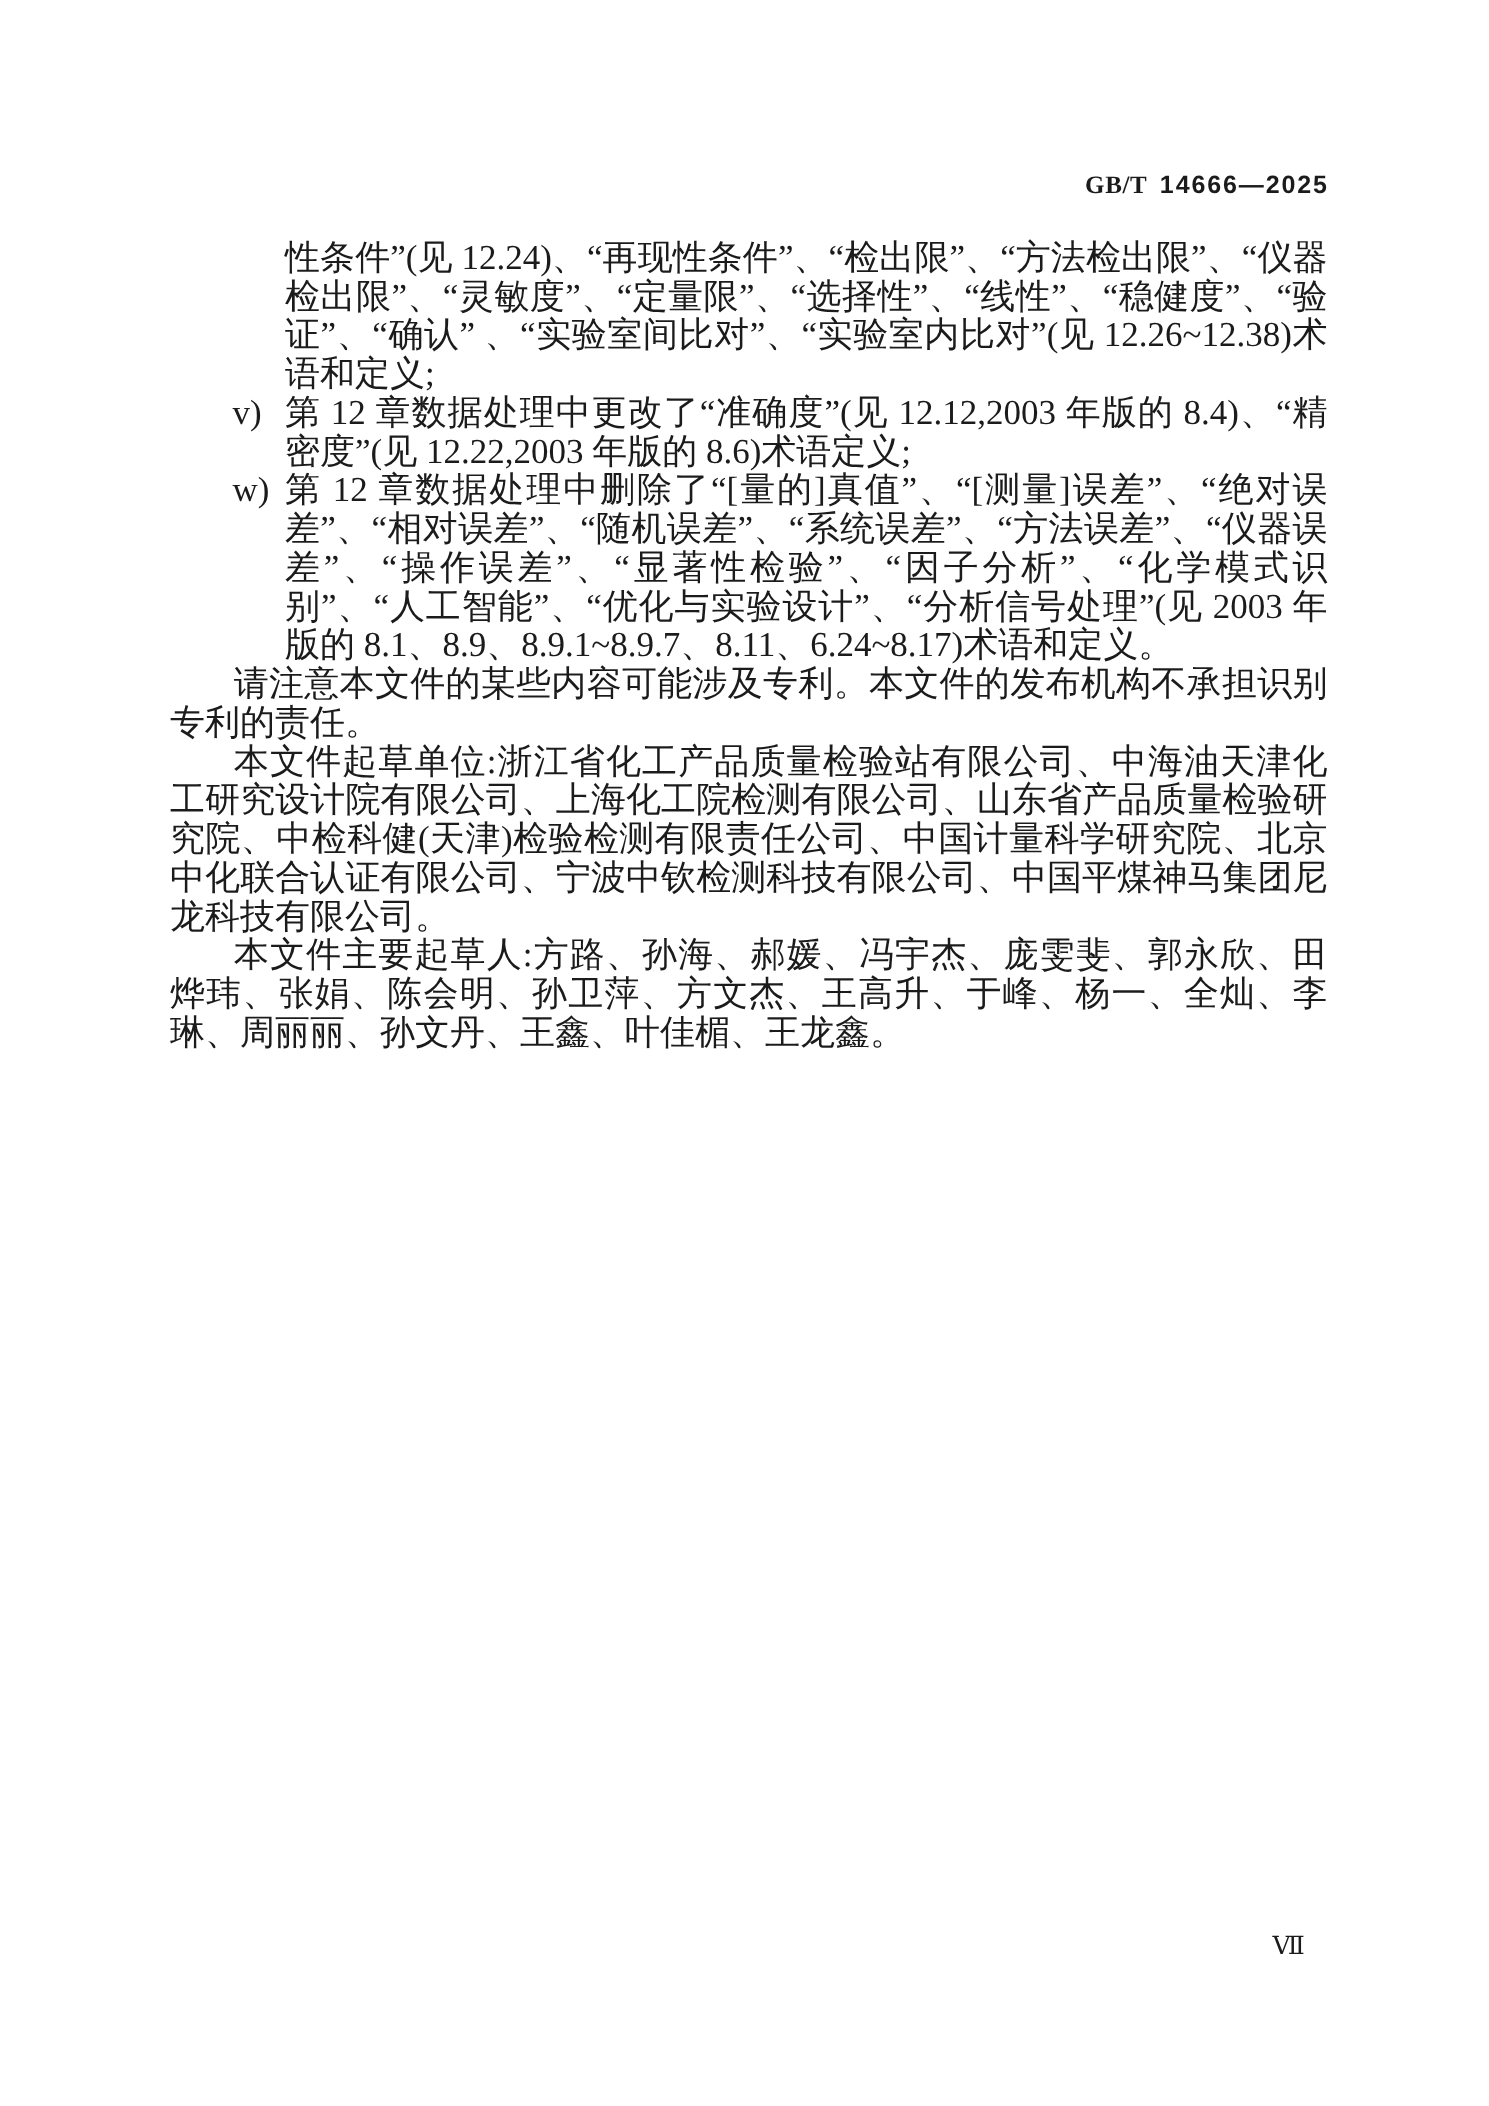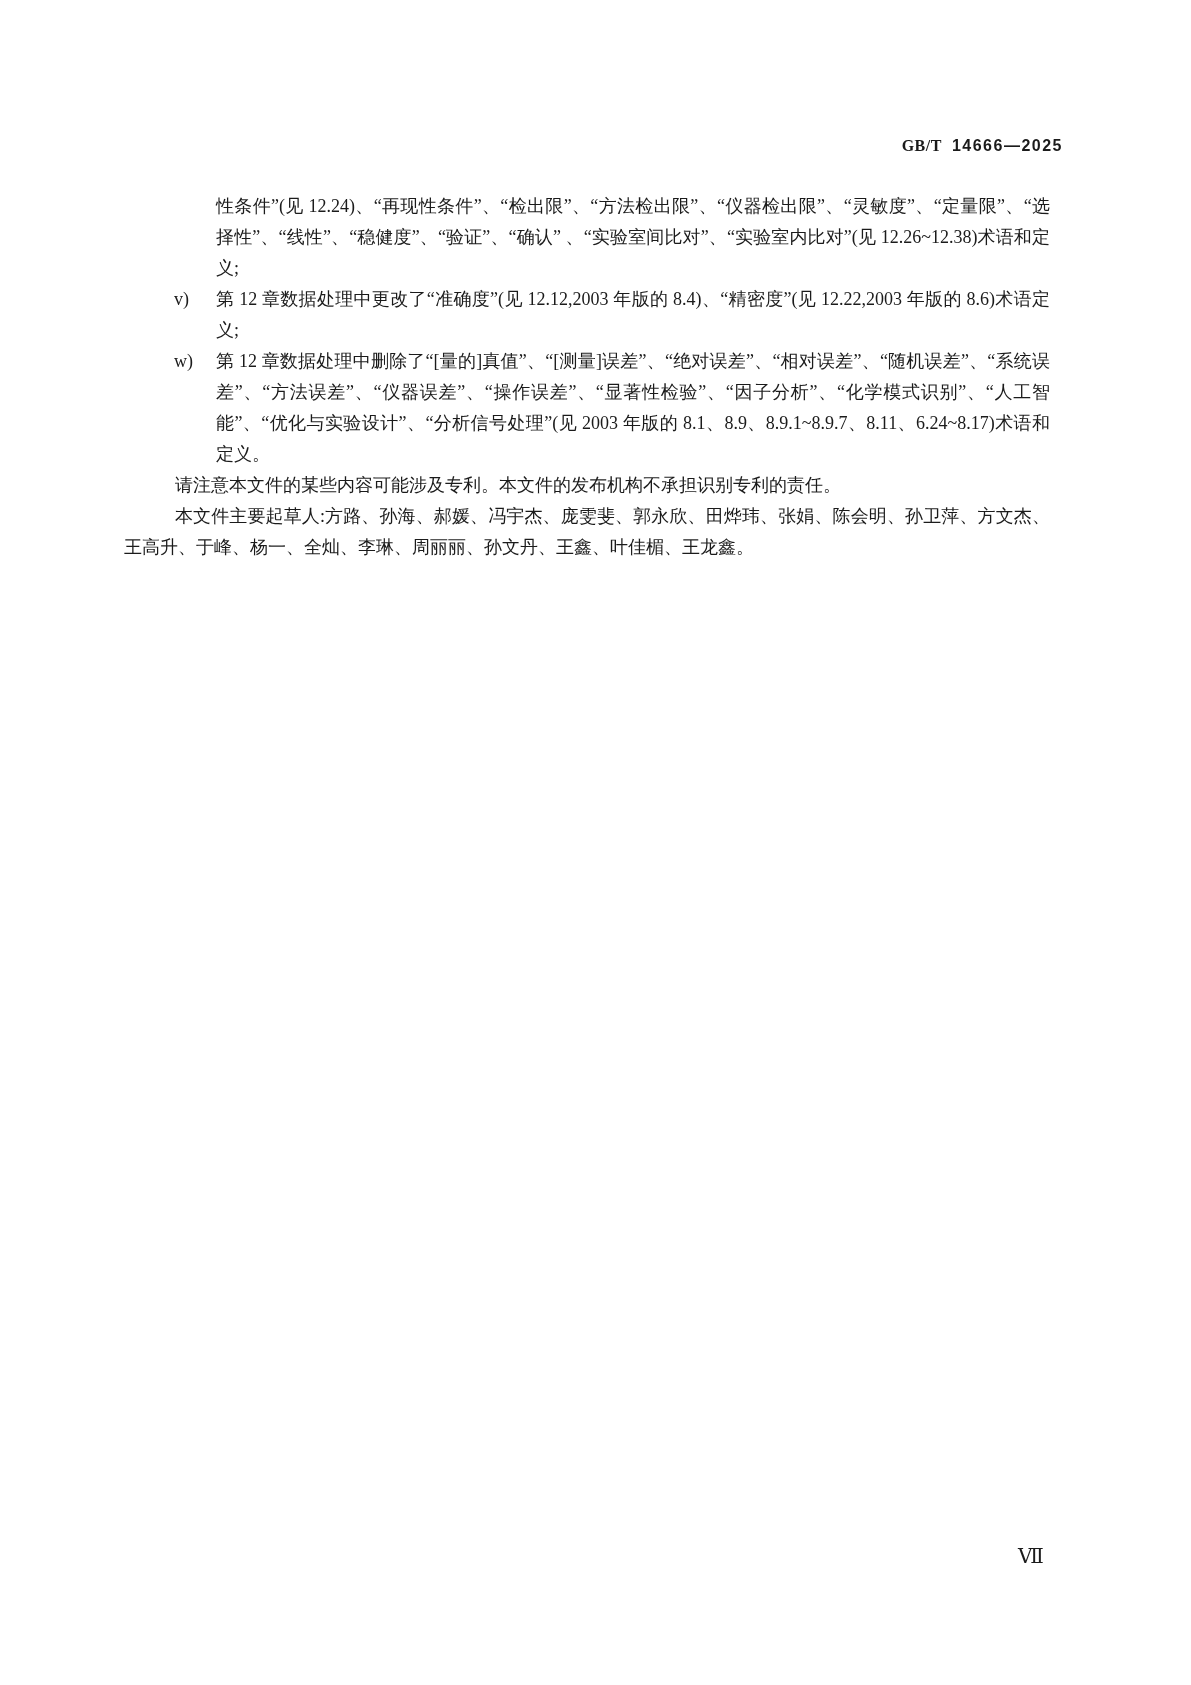--- a/index.html
+++ b/index.html
@@ -12,40 +12,40 @@
     background: #ffffff;
     position: relative;
     font-family: "Liberation Serif", "DejaVu Serif", serif;
     color: #1b1b1b;
     overflow: hidden;
   }
   .std-header {
     position: absolute;
     top: 137px;
     right: 128px;
-    font-size: 16px;
+    font-size: 20px;
     font-weight: bold;
     letter-spacing: 0.5px;
     white-space: nowrap;
   }
   .std-header .prefix {
     font-family: "Liberation Serif", "DejaVu Serif", serif;
     margin-right: 10px;
   }
   .std-header .number {
     font-family: "Liberation Sans", "DejaVu Sans", sans-serif;
     font-weight: 600;
     letter-spacing: 1.5px;
   }
   .body-text {
     position: absolute;
-    left: 124px;
+    left: 136px;
     top: 191px;
     width: 926px;
-    font-size: 18px;
+    font-size: 28px;
     line-height: 31px;
     text-align: justify;
     text-justify: inter-ideograph;
   }
   .body-text p {
     margin: 0;
     padding: 0;
   }
   .continuation {
     margin-left: 92px !important;
@@ -85,16 +85,17 @@
     <span class="marker">v)</span>
     <span>第 12 章数据处理中更改了“准确度”(见 12.12,2003 年版的 8.4)、“精密度”(见 12.22,2003 年版的 8.6)术语定义;</span>
   </div>
 
   <div class="list-item">
     <span class="marker">w)</span>
     <span>第 12 章数据处理中删除了“[量的]真值”、“[测量]误差”、“绝对误差”、“相对误差”、“随机误差”、“系统误差”、“方法误差”、“仪器误差”、“操作误差”、“显著性检验”、“因子分析”、“化学模式识别”、“人工智能”、“优化与实验设计”、“分析信号处理”(见 2003 年版的 8.1、8.9、8.9.1~8.9.7、8.11、6.24~8.17)术语和定义。</span>
   </div>
 
   <p class="para">请注意本文件的某些内容可能涉及专利。本文件的发布机构不承担识别专利的责任。</p>
+  <p class="para">本文件起草单位:浙江省化工产品质量检验站有限公司、中海油天津化工研究设计院有限公司、上海化工院检测有限公司、山东省产品质量检验研究院、中检科健(天津)检验检测有限责任公司、中国计量科学研究院、北京中化联合认证有限公司、宁波中钦检测科技有限公司、中国平煤神马集团尼龙科技有限公司。</p>
   <p class="para">本文件主要起草人:方路、孙海、郝媛、冯宇杰、庞雯斐、郭永欣、田烨玮、张娟、陈会明、孙卫萍、方文杰、王高升、于峰、杨一、全灿、李琳、周丽丽、孙文丹、王鑫、叶佳楣、王龙鑫。</p>
 </div>
 
 <div class="page-number">Ⅶ</div>
 
 </body></html>

